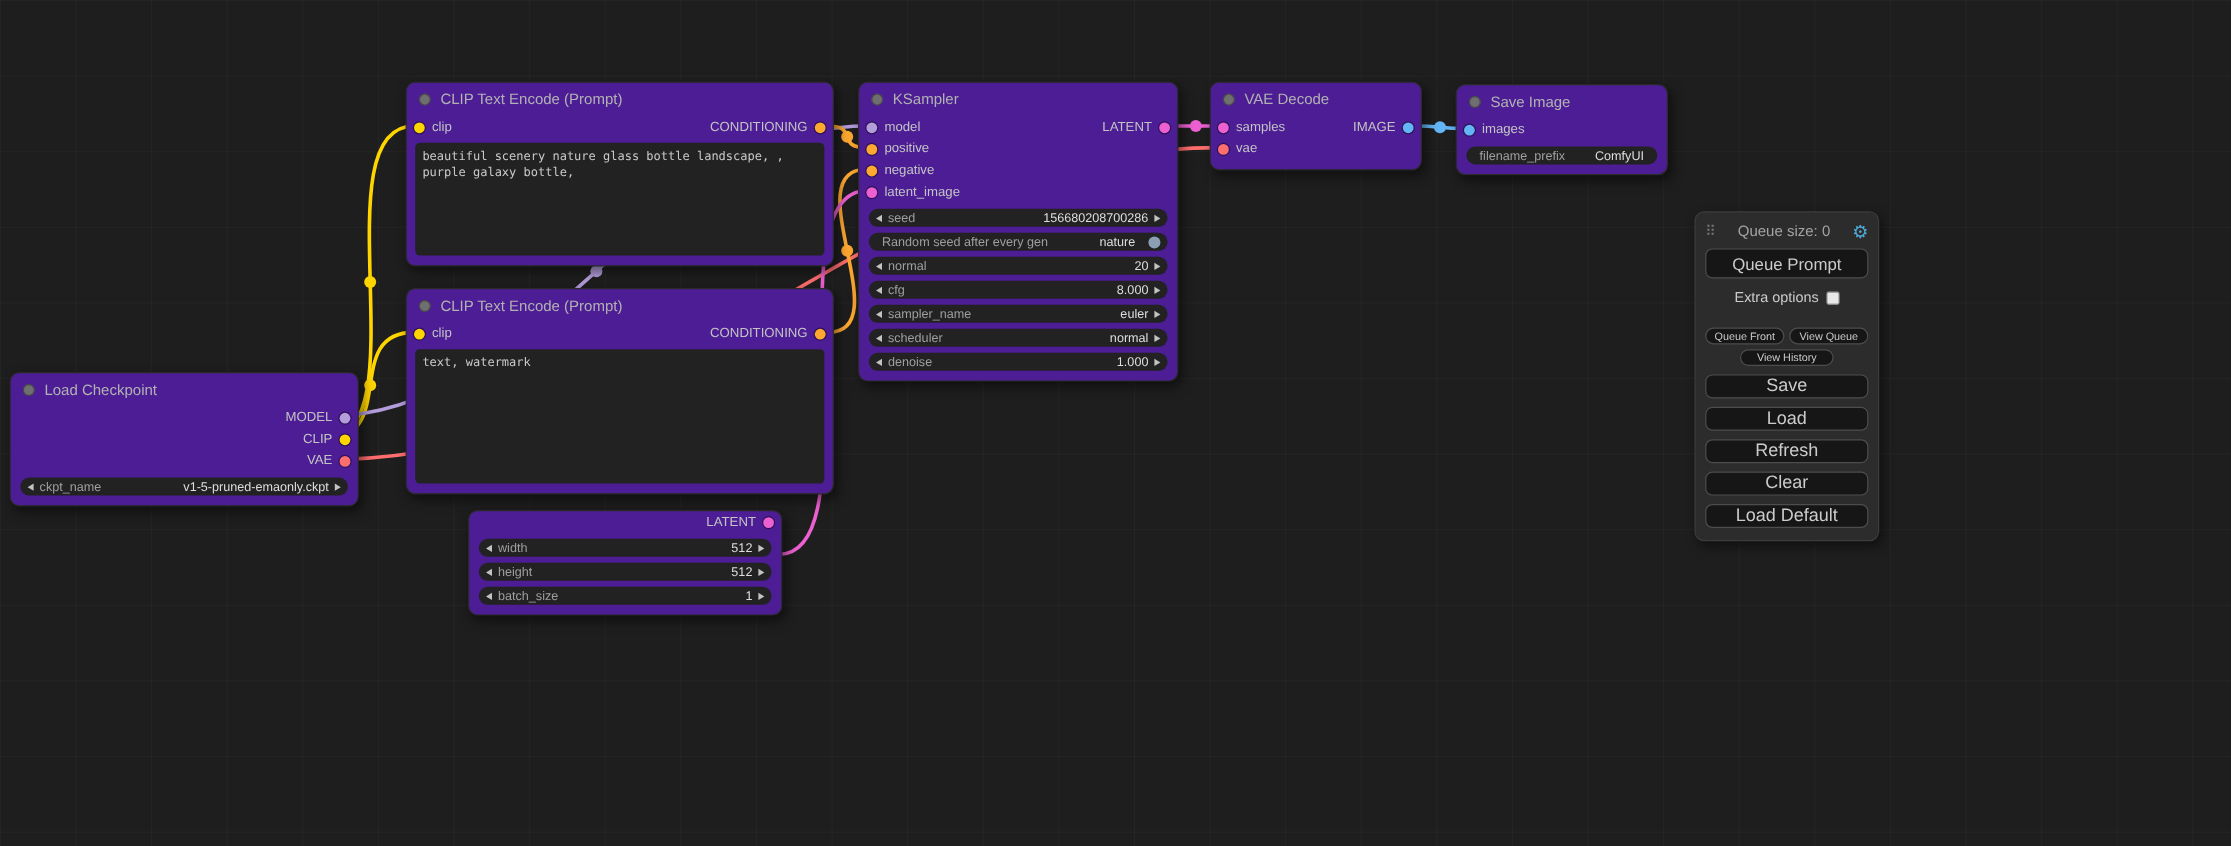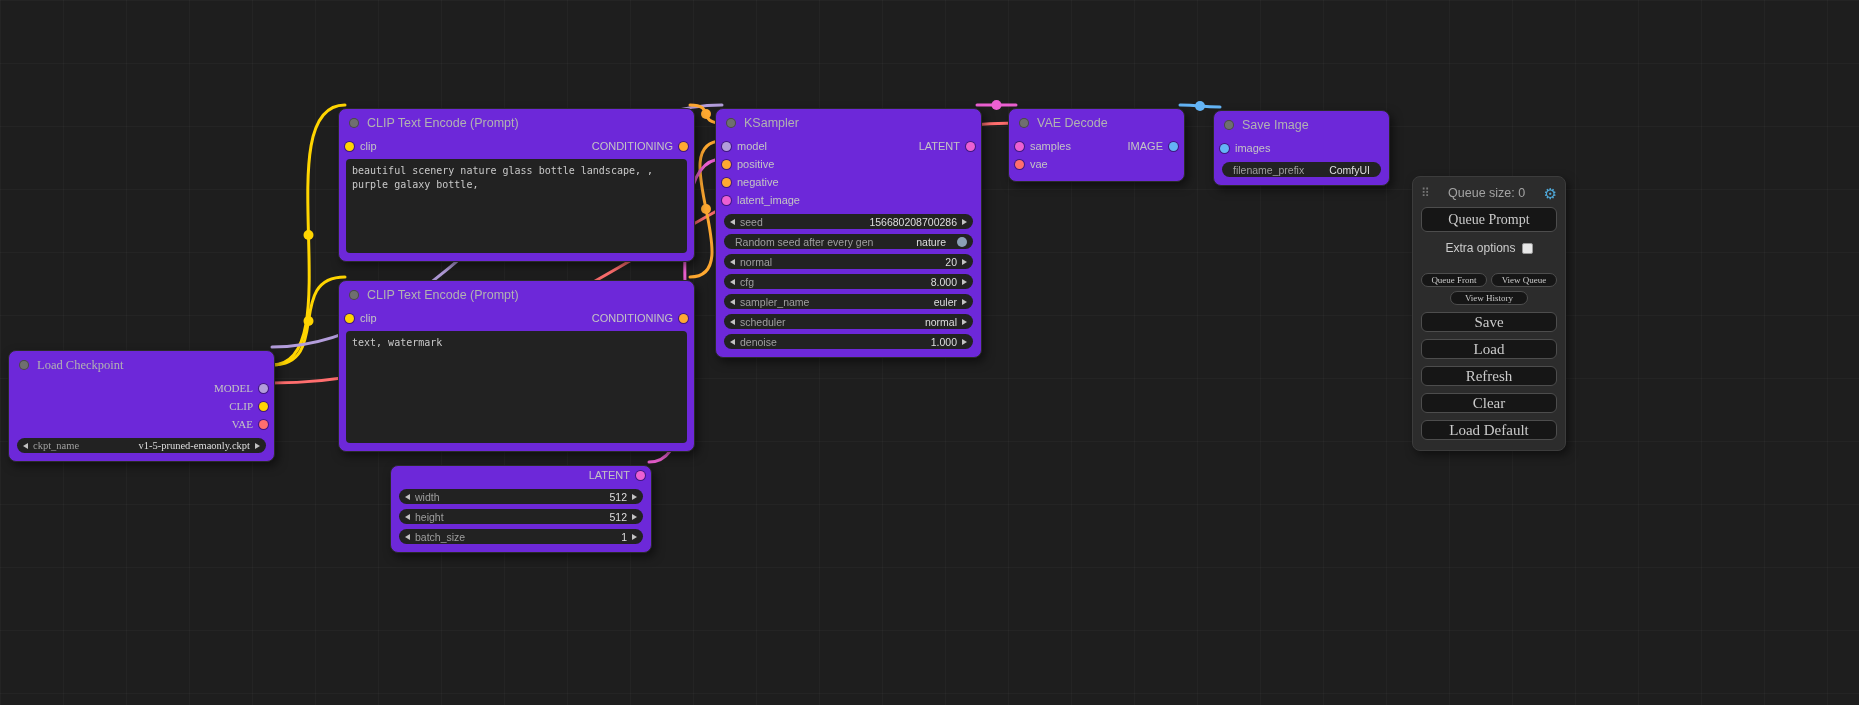--- a/index.html
+++ b/index.html
@@ -14,26 +14,25 @@
     background-size: 63px 63px;
     font-family: "Liberation Sans", sans-serif;
   }
 
   
   #wires { position:absolute; left:0; top:0; z-index:1; }
 
   
   .node {
     position:absolute; z-index:2;
-    background:#6d28d9;
+    background:#4c1d95;
     border:1px solid #2a2a2a;
     border-radius:8px;
     box-shadow: 3px 4px 10px rgba(0,0,0,0.5);
     padding-bottom:8px;
-    margin-top:40px;
   }
   .node-header { display:flex; align-items:center; gap:8px; height:28px; padding:0 10px; }
   .node-title { font-size:12.5px; color:#b2b2b2; white-space:nowrap; }
   .title-dot {
     width:10px; height:10px; border-radius:50%;
     background:#6f6f6f; box-shadow: inset 0 0 0 1px rgba(0,0,0,0.35);
     flex:0 0 auto;
   }
   .slot-row { display:flex; align-items:center; height:18px; padding:0 6px; }
   .slot-row .grow { flex:1 1 auto; }
@@ -74,21 +73,21 @@
     padding:6px 8px 10px; box-shadow: 3px 4px 10px rgba(0,0,0,0.5);
   }
   .qp-header { display:flex; align-items:center; height:20px; margin-bottom:4px; }
   .qp-handle { color:#777; font-size:12px; cursor:grab; }
   .qp-size { flex:1; text-align:center; color:#a3a3a3; font-size:12.5px; }
   .qp-gear { color:#4fa8d8; font-size:15px; line-height:1; cursor:pointer; }
   .qbtn {
     display:block; width:100%;
     background:#161616; border:1px solid #4d4d4d; border-radius:6px;
     color:#cbcbcb; text-align:center; cursor:pointer;
-    font-family:Liberation Serif, serif;
+    font-family:Liberation Sans, sans-serif;
   }
   .qbtn-main { height:25px; font-size:14px; margin-bottom:7px; }
   .qp-extra { display:flex; align-items:center; justify-content:center; gap:6px; height:18px; margin-bottom:16px; }
   .qp-extra-label { color:#cccccc; font-size:12px; }
   .qp-checkbox { width:11px; height:11px; background:#e8e8e8; border-radius:2px; border:1px solid #999; cursor:pointer; }
   .qp-small-row { display:flex; gap:4px; justify-content:center; margin-bottom:4px; }
   .qbtn-small { height:14px; font-size:9px; border-radius:8px; padding:0 6px; line-height:12px; width:auto; flex:1; }
   .qbtn-history { flex:0 0 auto; width:78px; }
   .qbtn-big { height:20px; font-size:15px; line-height:18px; margin-top:7px; }
 </style>
@@ -113,21 +112,21 @@
     <circle cx="497" cy="226" r="5" fill="#B39DDB"></circle>
     <circle cx="643.5" cy="253" r="5" fill="#FF6E6E"></circle>
     <circle cx="706" cy="114" r="5" fill="#FFA931"></circle>
     <circle cx="706" cy="209" r="5" fill="#FFA931"></circle>
     <circle cx="685.5" cy="310" r="5" fill="#ED60D2"></circle>
     <circle cx="996.5" cy="105" r="5" fill="#ED60D2"></circle>
     <circle cx="1200" cy="106" r="5" fill="#64B5F6"></circle>
   </g>
 </svg>
 
-<div class="node" style="left:8px; top:310px; width:267px;font-family:Liberation Serif, serif;">
+<div class="node" style="left:8px; top:310px; width:291px;">
   <div class="node-header">
     <span class="title-dot"></span>
     <span class="node-title">Load Checkpoint</span>
   </div>
   <div class="slot-row out">
     <span class="slot-label">MODEL</span>
     <span class="dot" style="background-color: rgb(179, 157, 219);"></span>
   </div>
   <div class="slot-row out">
     <span class="slot-label">CLIP</span>

